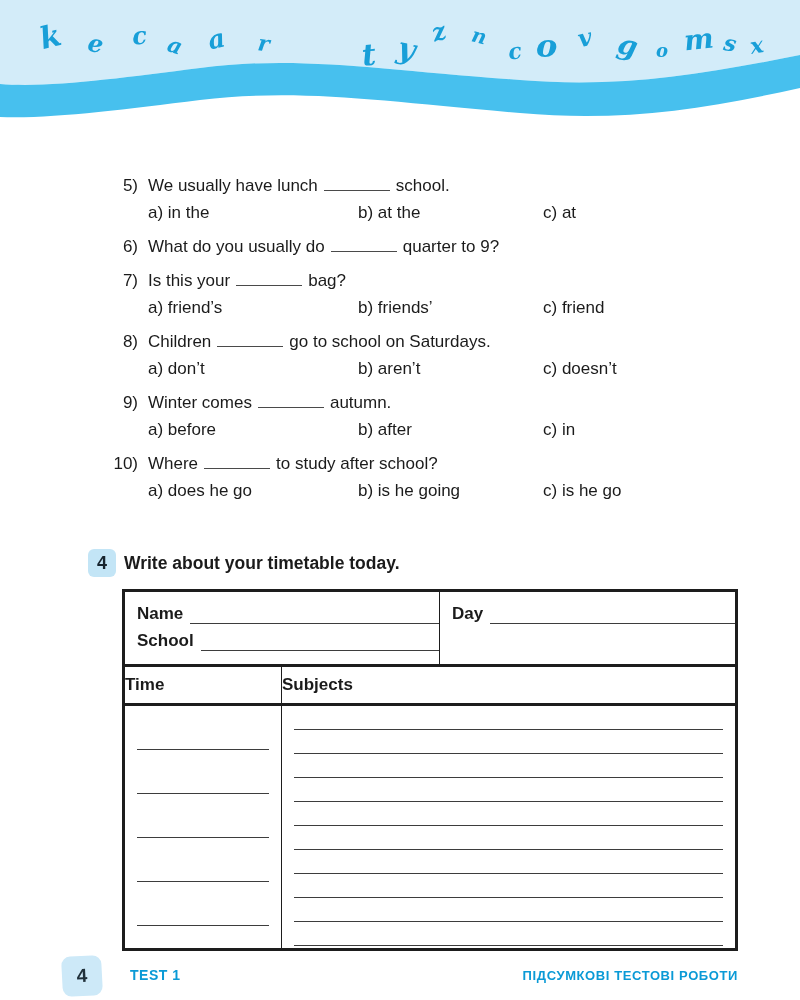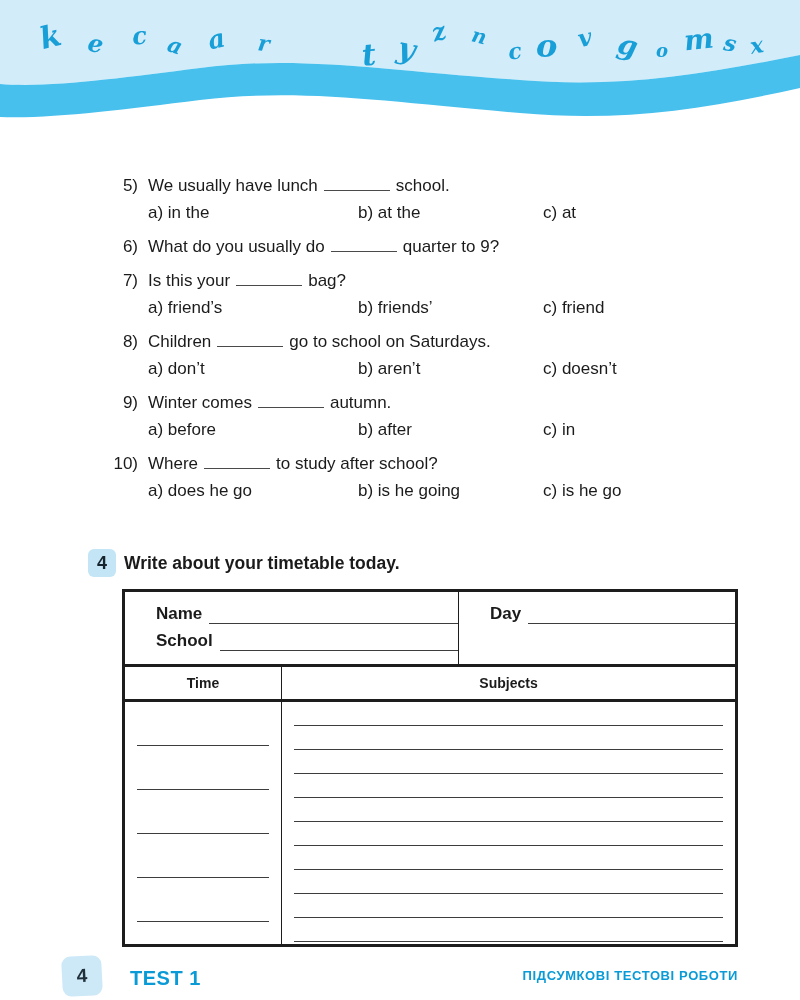--- a/index.html
+++ b/index.html
@@ -62,31 +62,31 @@
 
   .t-table {
     margin-top: 12px;
     margin-left: 34px;
     width: 616px;
     border: 3px solid #1d1d1d;
     box-sizing: border-box;
     background: #fff;
   }
   .t-info-row { display: flex; border-bottom: 3px solid #1d1d1d; }
-  .t-info-cell { padding: 10px 0 8px 12px; box-sizing: border-box; margin-left: 19px; }
+  .t-info-cell { padding: 10px 0 8px 12px; box-sizing: border-box; }
   .t-info-left  { width: 315px; border-right: 1.5px solid #1d1d1d; }
   .t-info-right { flex: 1; }
   .info-line { display: flex; align-items: flex-end; height: 22px; margin-bottom: 5px; font-size: 17px; }
   .info-label { font-weight: bold; white-space: nowrap; }
   .fill-line { flex: 1; border-bottom: 1.2px solid #3d3d3d; margin-left: 7px; height: 16px; }
 
   .t-header-row { display: flex; border-bottom: 3px solid #1d1d1d; }
   .t-h-cell {
-    font-weight: bold; font-size: 14px; text-align: center;
-    padding: 8px 13px; box-sizing: border-box;
+    font-weight: bold; font-size: 17px; text-align: left;
+    padding: 8px 0; box-sizing: border-box;
   }
   .t-h-time { width: 157px; border-right: 1.5px solid #1d1d1d; }
   .t-h-subjects { flex: 1; }
 
   .t-body { display: flex; height: 242px; }
   .t-body-left { width: 157px; border-right: 1.5px solid #1d1d1d; box-sizing: border-box; padding: 0 12px; }
   .t-body-right { flex: 1; padding: 0 12px; }
   .w-line   { height: 43px; border-bottom: 1.2px solid #3d3d3d; }
   .w-line-sm{ height: 23px; border-bottom: 1.2px solid #3d3d3d; }
 
@@ -96,21 +96,21 @@
     position: absolute; left: 62px; top: 4px;
     width: 40px; height: 40px;
     background: #cde9f8;
     border-radius: 9px;
     transform: rotate(-3deg);
     display: flex; align-items: center; justify-content: center;
     font-size: 19px; font-weight: bold; color: #20303a;
   }
   .footer-test {
     position: absolute; left: 130px; top: 15px;
-    color: #0a9ad6; font-weight: bold; font-size: 20px; letter-spacing: 0.5px;
+    color: #0a9ad6; font-weight: bold; font-size: 14px; letter-spacing: 0.5px;
   }
   .footer-book {
     position: absolute; right: 62px; top: 16px;
     color: #0a9ad6; font-weight: bold; font-size: 13px; letter-spacing: 0.6px;
   }
 </style>
 </head>
 <body>
 
 <div class="page">

